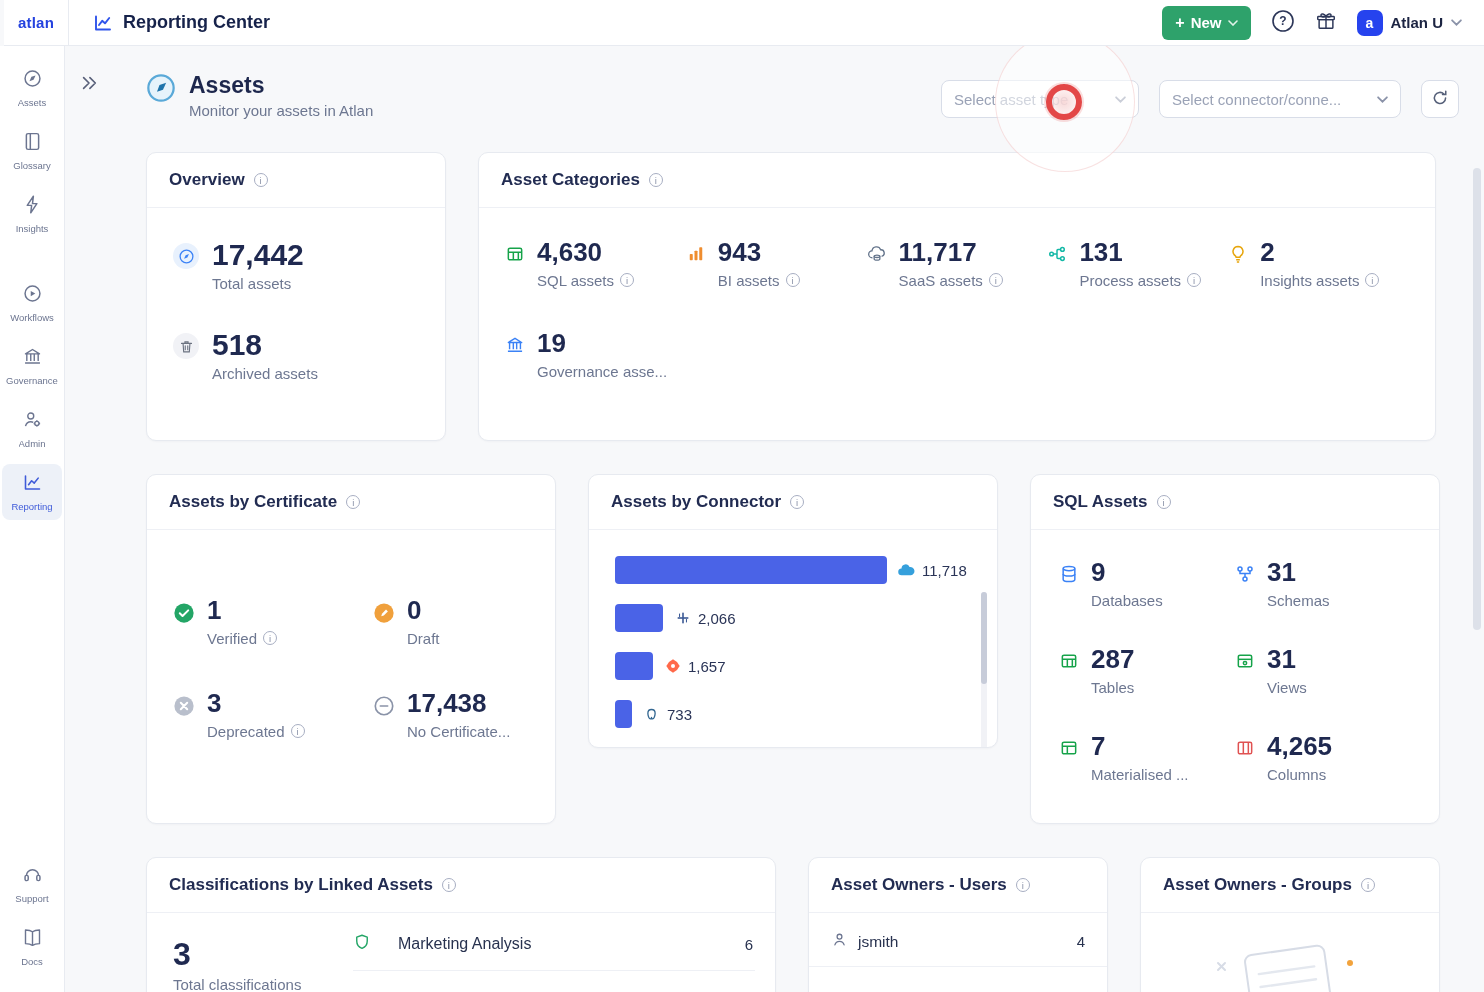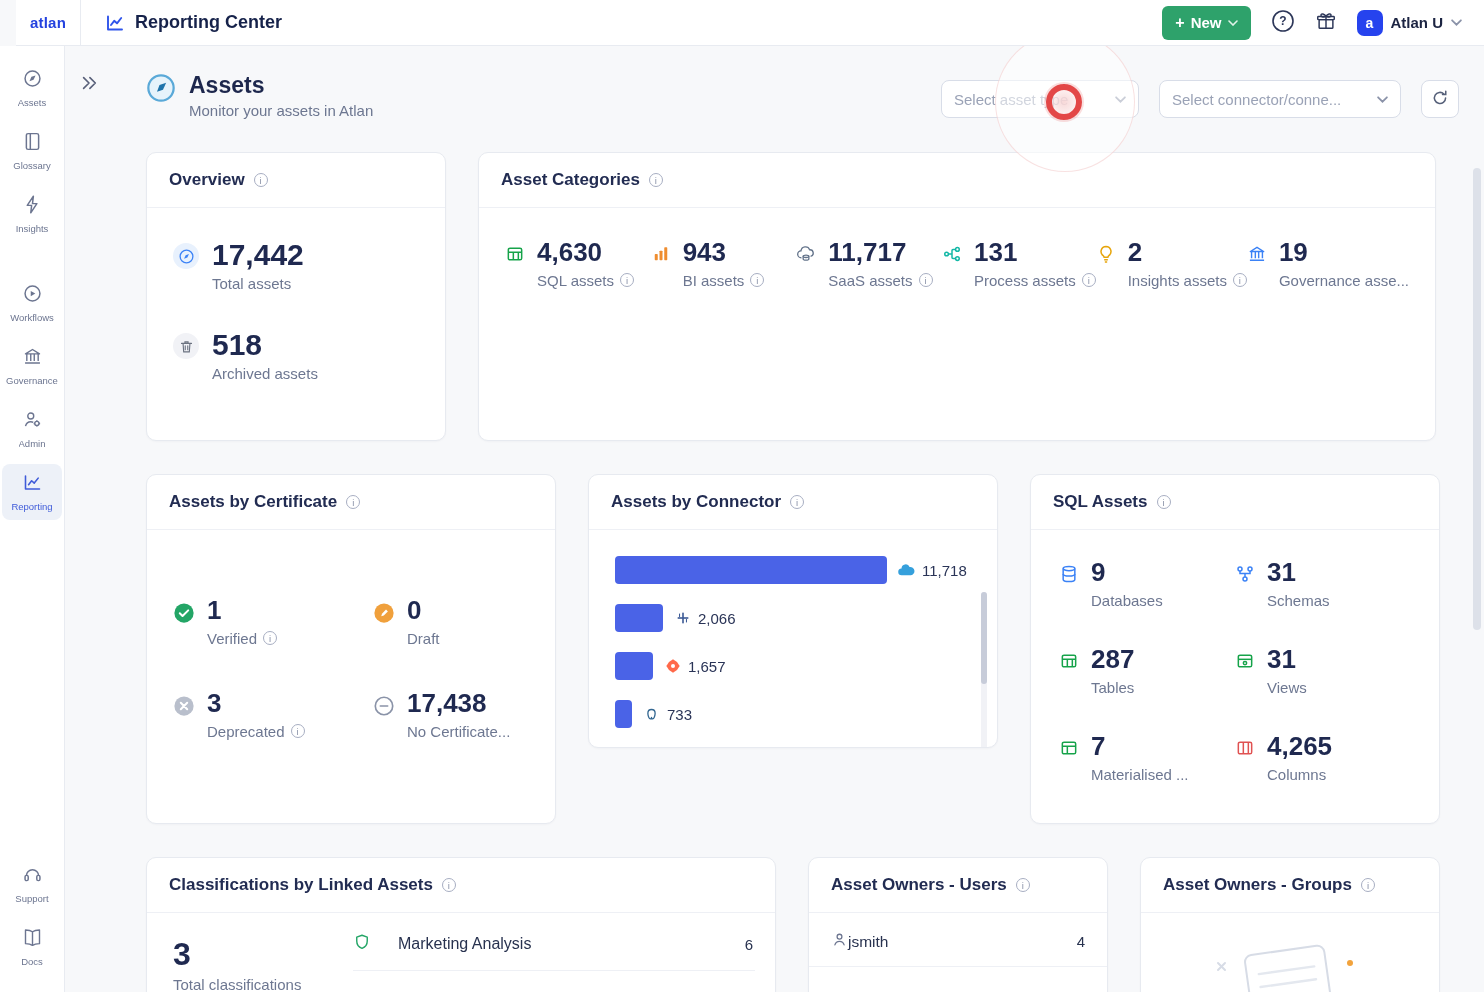--- a/index.html
+++ b/index.html
@@ -1,21 +1,21 @@
 <!DOCTYPE html>
 <html><head>
 <meta charset="utf-8">
 <style>
   *{margin:0;padding:0;box-sizing:border-box}
   html,body{width:1484px;height:992px}
   body{font-family:"Liberation Sans","DejaVu Sans",sans-serif;color:#252f52;background:#fff;overflow:hidden}
   .root{position:relative;width:1484px;height:992px;overflow:hidden;background:#f7f8fa}
 
   
-  .topbar{position:absolute;top:0;left:16px;right:0;height:46px;background:#fff;border-bottom:1px solid #e8ebf1;display:flex;align-items:center;z-index:30}
+  .topbar{position:absolute;top:0;left:4px;right:0;height:46px;background:#fff;border-bottom:1px solid #e8ebf1;display:flex;align-items:center;z-index:30}
   .logo-cell{width:65px;height:100%;display:flex;align-items:center;justify-content:center;border-right:1px solid #e8ebf1}
   .logo{font-size:15px;font-weight:800;color:#2442df;letter-spacing:.2px}
   .tb-title-wrap{display:flex;align-items:center;gap:10px;padding-left:24px}
   .tb-chart-ico{color:#2f54eb;display:flex}
   .tb-title{font-size:18px;font-weight:700;color:#16224a}
   .topbar-right{margin-left:auto;display:flex;align-items:center;gap:20px;padding-right:22px}
   .btn-new{display:flex;align-items:center;gap:6px;background:#2ea26b;color:#fff;border:none;border-radius:6px;padding:8px 13px;font-size:15px;font-weight:700;cursor:pointer;font-family:inherit}
   .btn-new .plus::before{content:"+";font-size:16px;font-weight:700}
   .icon-btn{background:none;border:none;color:#2c3658;display:flex;align-items:center;cursor:pointer}
   .user-chip{display:flex;align-items:center;gap:8px;cursor:pointer}
@@ -61,21 +61,21 @@
   .ov-body{padding:30px 26px}
   .stat-lg{display:flex;gap:13px;margin-bottom:36px}
   .badge-circle{width:26px;height:26px;min-width:26px;border-radius:50%;display:flex;align-items:center;justify-content:center;margin-top:5px}
   .bg-blue{background:#e8f1fd;color:#3b82f6}
   .bg-gray{background:#f1f2f6;color:#6b7280}
   .num-lg{font-size:30px;font-weight:700;color:#1f2950;line-height:1.1}
   .lbl{font-size:15px;color:#6d7791;margin-top:4px;display:flex;align-items:center;gap:6px;white-space:nowrap}
 
   
   .card-categories{width:958px;height:289px}
-  .cat-grid{display:grid;grid-template-columns:repeat(6,1fr);row-gap:40px;padding:30px 26px}
+  .cat-grid{display:grid;grid-template-columns:repeat(5,1fr);row-gap:40px;padding:30px 26px}
   .stat-md{display:flex;gap:12px}
   .stat-md .ico{width:20px;height:20px;min-width:20px;margin-top:6px;display:flex}
   .num-md{font-size:26px;font-weight:700;color:#1f2950;line-height:1.15}
 
   
   .card-cert{width:410px;height:350px}
   .cert-grid{display:grid;grid-template-columns:200px 1fr;row-gap:42px;padding:66px 26px 0}
   .cert-badge{width:22px;height:22px;min-width:22px;margin-top:6px;display:flex}
 
   
@@ -97,21 +97,21 @@
   .card-cls{width:630px;height:280px}
   .cls-body{display:flex}
   .cls-total{padding:24px 26px;min-width:206px}
   .num-xl{font-size:32px;font-weight:700;color:#1f2950;line-height:1.1}
   .cls-list{flex:1;padding-right:20px}
   .cls-row{display:flex;align-items:center;gap:27px;padding:20px 2px 15px 0;border-bottom:1px solid #eef0f5;cursor:pointer}
   .cls-name{font-size:16px;color:#28324f}
   .row-count{margin-left:auto;font-size:15px;color:#28324f}
 
   .card-users{width:300px;height:280px}
-  .usr-row{display:flex;align-items:center;padding:18px 22px 14px;border-bottom:1px solid #eef0f5;cursor:pointer}
+  .usr-row{display:flex;align-items:center;gap:10px;padding:18px 22px 14px;border-bottom:1px solid #eef0f5;cursor:pointer}
   .usr-name{font-size:15.5px;color:#28324f}
 
   .card-groups{width:300px;height:280px}
   .grp-illus{display:flex;justify-content:center;margin-top:22px}
 
   
   .click-halo{position:absolute;left:995px;top:32px;width:140px;height:140px;border-radius:50%;background:rgba(255,255,255,.55);border:1px solid rgba(235,170,170,.35);z-index:40;pointer-events:none}
   .click-ring{position:absolute;left:1046px;top:84px;width:36px;height:36px;border:6px solid #e34747;border-radius:50%;background:radial-gradient(circle,rgba(247,210,210,.85),rgba(247,210,210,.15));box-shadow:0 0 0 2px rgba(227,71,71,.18);z-index:41;pointer-events:none}
 
   

